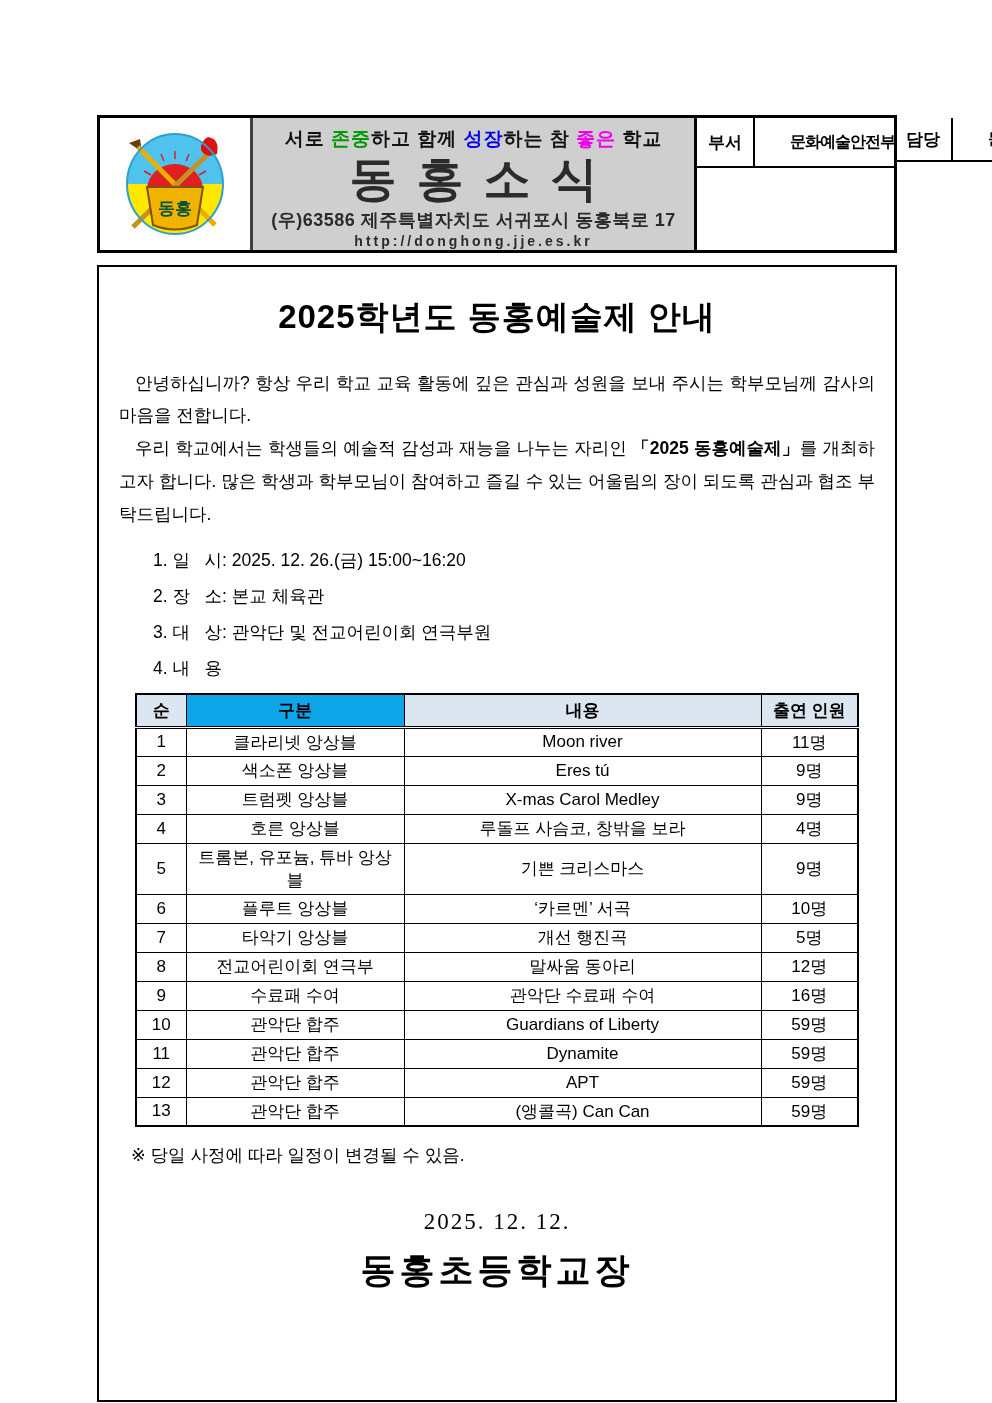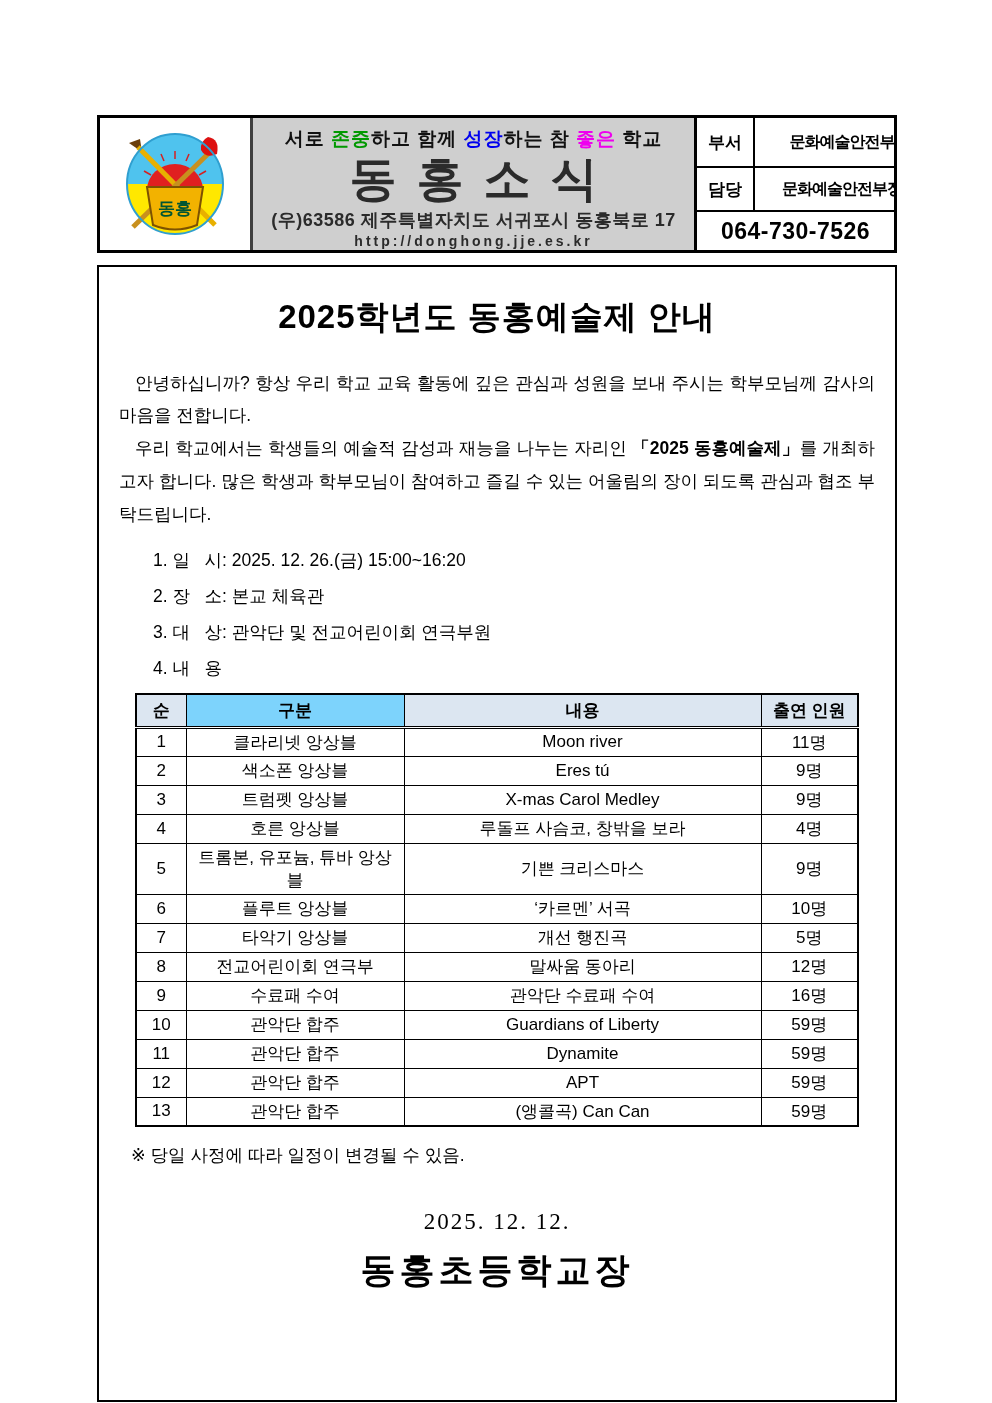--- a/index.html
+++ b/index.html
@@ -51,21 +51,21 @@
     font-size:18px;font-weight:bold;letter-spacing:0.5px;
     color:#2b2b2b;margin-top:2px;white-space:nowrap;
   }
   .url{
     font-size:14px;font-weight:bold;letter-spacing:3px;
     color:#2b2b2b;margin-top:1px;white-space:nowrap;
   }
   .right-cell{
     width:197px;flex:0 0 197px;
     border-left:3px solid #000;
-    display:flex;flex-direction:column;
+    display:flex;flex-direction:row;
     background:#fff;
   }
   .info-row{display:flex;border-bottom:2px solid #000;}
   .info-row.r1{height:48px;}
   .info-row.r2{height:42px;}
   .info-label{
     width:56px;flex:0 0 56px;
     border-right:2px solid #000;
     display:flex;align-items:center;justify-content:center;
     font-weight:bold;font-size:17px;
@@ -219,21 +219,21 @@
     <table class="schedule-table">
       <colgroup>
         <col style="width:50px">
           <col style="width:218px">
           <col style="width:357px">
           <col style="width:97px">
       </colgroup>
       <thead>
         <tr>
           <th style="background: rgb(220, 230, 241);">순</th>
-          <th style="background: #7dd3fc;">구분</th>
+          <th style="background: #0ea5e9;">구분</th>
           <th style="background: rgb(220, 230, 241);">내용</th>
           <th style="background: rgb(220, 230, 241);">출연 인원</th>
         </tr>
       </thead>
       <tbody>
 
           <tr>
             <td>1</td>
             <td>클라리넷 앙상블</td>
             <td>Moon river</td>

